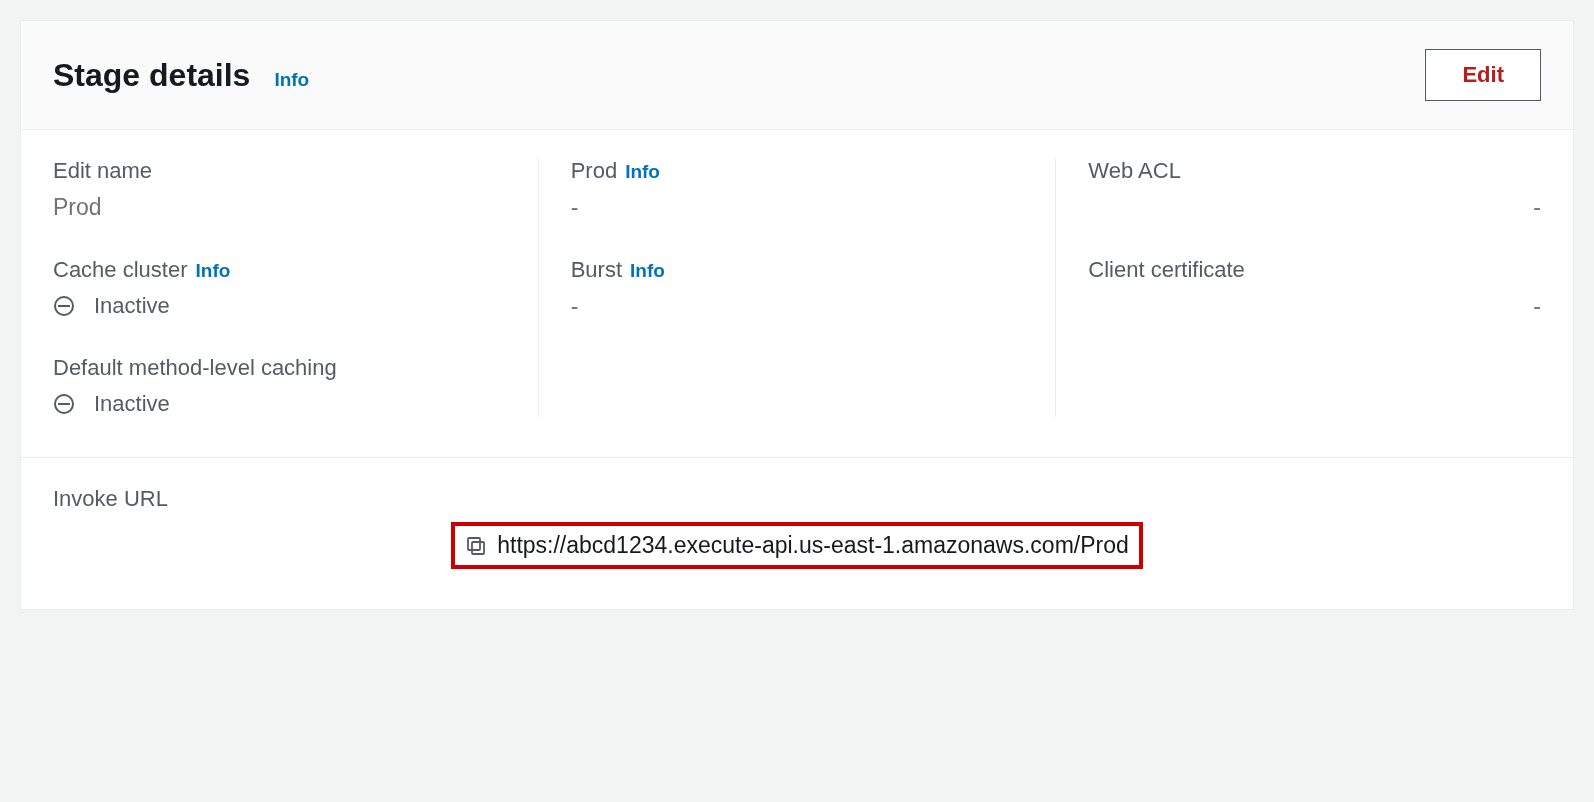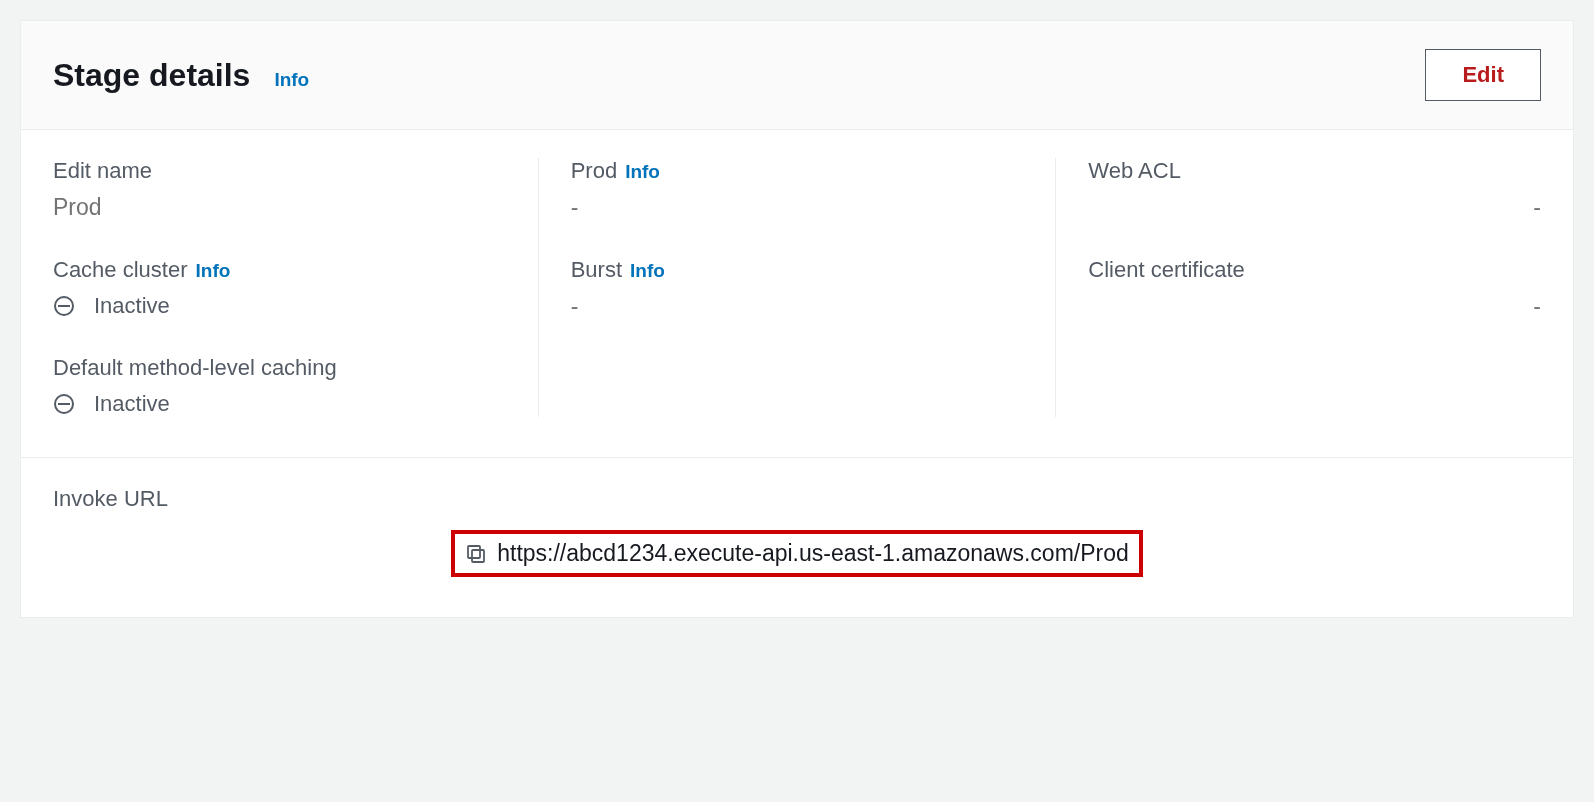--- a/index.html
+++ b/index.html
@@ -107,21 +107,21 @@
       border-top: 1px solid #eaeded;
       padding: 28px 32px 40px 32px;
       text-align: center;
     }
     .invoke-url-row {
       display: inline-flex;
       align-items: center;
       gap: 10px;
       border: 4px solid #cc0000;
       padding: 6px 10px;
-      margin-top: 8px;
+      margin-top: 0;
     }
     .copy-icon {
       width: 22px;
       height: 22px;
       display: inline-flex;
       align-items: center;
       justify-content: center;
       cursor: pointer;
     }
     .url-text {

